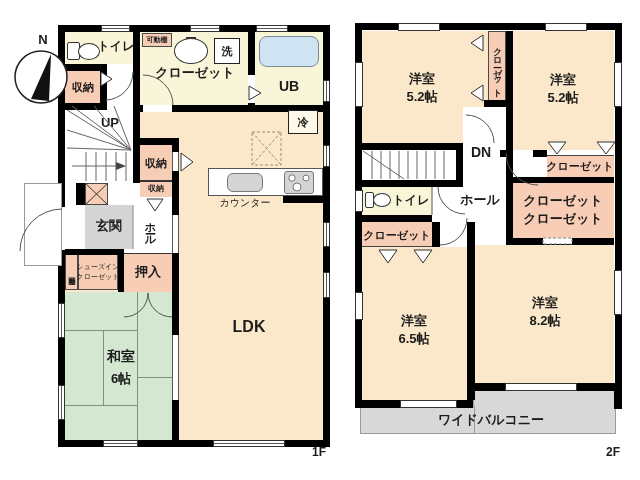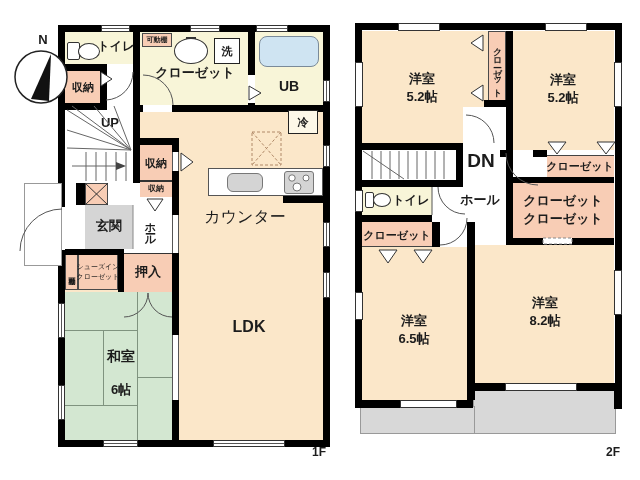--- a/index.html
+++ b/index.html
@@ -111,29 +111,29 @@
     <div class="lbl" style="left:116px;top:47px;font-size:12px;">トイレ</div>
     <div class="lbl" style="left:157px;top:40px;font-size:7px;">可動棚</div>
     <div class="lbl" style="left:195px;top:73px;font-size:13px;">クローゼット</div>
     <div class="lbl" style="left:227px;top:51px;font-size:11px;">洗</div>
     <div class="lbl" style="left:289px;top:87px;font-size:14px;">UB</div>
     <div class="lbl" style="left:83px;top:87px;font-size:11px;">収納</div>
     <div class="lbl" style="left:110px;top:123px;font-size:13px;">UP</div>
     <div class="lbl" style="left:156px;top:163px;font-size:11px;">収納</div>
     <div class="lbl" style="left:156px;top:189px;font-size:8px;">収納</div>
     <div class="lbl" style="left:303px;top:122px;font-size:11px;">冷</div>
-    <div class="lbl" style="left:245px;top:217px;font-size:16px;font-weight:400;">カウンター</div>
+    <div class="lbl" style="left:245px;top:202px;font-size:10px;font-weight:400;">カウンター</div>
     <div class="lbl" style="left:109px;top:226px;font-size:13px;">玄関</div>
     <div class="vlbl" style="left:150px;top:228px;font-size:11px;">ホール</div>
     <div class="vlbl" style="left:72px;top:272px;font-size:7px;">可動棚</div>
     <div class="lbl" style="left:98px;top:267px;font-size:7px;font-weight:400;">シューズイン</div>
     <div class="lbl" style="left:98px;top:277px;font-size:7px;font-weight:400;">クローゼット</div>
     <div class="lbl" style="left:148px;top:272px;font-size:13px;">押入</div>
     <div class="lbl" style="left:121px;top:357px;font-size:14px;">和室</div>
-    <div class="lbl" style="left:121px;top:390px;font-size:13px;">6帖</div>
+    <div class="lbl" style="left:121px;top:379px;font-size:13px;">6帖</div>
     <div class="lbl" style="left:249px;top:327px;font-size:16px;">LDK</div>
     <div class="lbl" style="left:319px;top:453px;font-size:12px;">1F</div>
     <div class="lbl" style="left:43px;top:40px;font-size:13px;font-weight:700;">N</div>
   </div>
 
   <div class="abs" style="left:0;top:0;width:640px;height:480px;">
 
     <div class="wall" style="left:355px;top:23px;width:267px;height:8px;"></div>
     <div class="wall" style="left:355px;top:23px;width:8px;height:385px;"></div>
     <div class="wall" style="left:614px;top:23px;width:8px;height:367px;"></div>
@@ -184,31 +184,32 @@
     <div class="winh" style="left:400px;top:400px;width:57px;height:8px;"></div>
 
     <div class="abs" style="left:365px;top:192px;width:9px;height:16px;background:#fff;border:1.2px solid #333;border-radius:2px;"></div>
     <div class="abs" style="left:373px;top:193px;width:18px;height:14px;background:#fff;border:1.2px solid #333;border-radius:50%;"></div>
 
     <div class="lbl" style="left:422px;top:79px;font-size:13px;">洋室</div>
     <div class="lbl" style="left:422px;top:97px;font-size:13px;">5.2帖</div>
     <div class="vlbl" style="left:497px;top:67px;font-size:9px;">クローゼット</div>
     <div class="lbl" style="left:563px;top:80px;font-size:13px;">洋室</div>
     <div class="lbl" style="left:563px;top:98px;font-size:13px;">5.2帖</div>
-    <div class="lbl" style="left:481px;top:161px;font-size:19px;">DN</div>
+    <div class="lbl" style="left:481px;top:153px;font-size:14px;">DN</div>
     <div class="lbl" style="left:411px;top:201px;font-size:12px;">トイレ</div>
     <div class="lbl" style="left:480px;top:200px;font-size:13px;">ホール</div>
     <div class="lbl" style="left:580px;top:166px;font-size:11px;">クローゼット</div>
     <div class="lbl" style="left:563px;top:201px;font-size:13px;">クローゼット</div>
     <div class="lbl" style="left:563px;top:219px;font-size:13px;">クローゼット</div>
     <div class="lbl" style="left:397px;top:235px;font-size:11px;">クローゼット</div>
     <div class="lbl" style="left:414px;top:321px;font-size:13px;">洋室</div>
     <div class="lbl" style="left:414px;top:339px;font-size:13px;">6.5帖</div>
     <div class="lbl" style="left:545px;top:303px;font-size:13px;">洋室</div>
     <div class="lbl" style="left:545px;top:321px;font-size:13px;">8.2帖</div>
+    <div class="lbl" style="left:491px;top:420px;font-size:13px;">ワイドバルコニー</div>
     <div class="lbl" style="left:613px;top:453px;font-size:12px;">2F</div>
   </div>
 
   <svg class="overlay" width="640" height="480" viewBox="0 0 640 480">
 
     <circle cx="41" cy="77" r="26" fill="#fff" stroke="#222" stroke-width="1.5"></circle>
     <polygon points="51,54 31,99 49,101" fill="#111"></polygon>
 
     <g stroke="#666" stroke-width="1" fill="none">
       <path d="M131,150 L67,110 M131,150 L67,130 M131,150 L67,148 M131,150 L72,106 M131,150 L94,106 M131,150 L114,106"></path>

